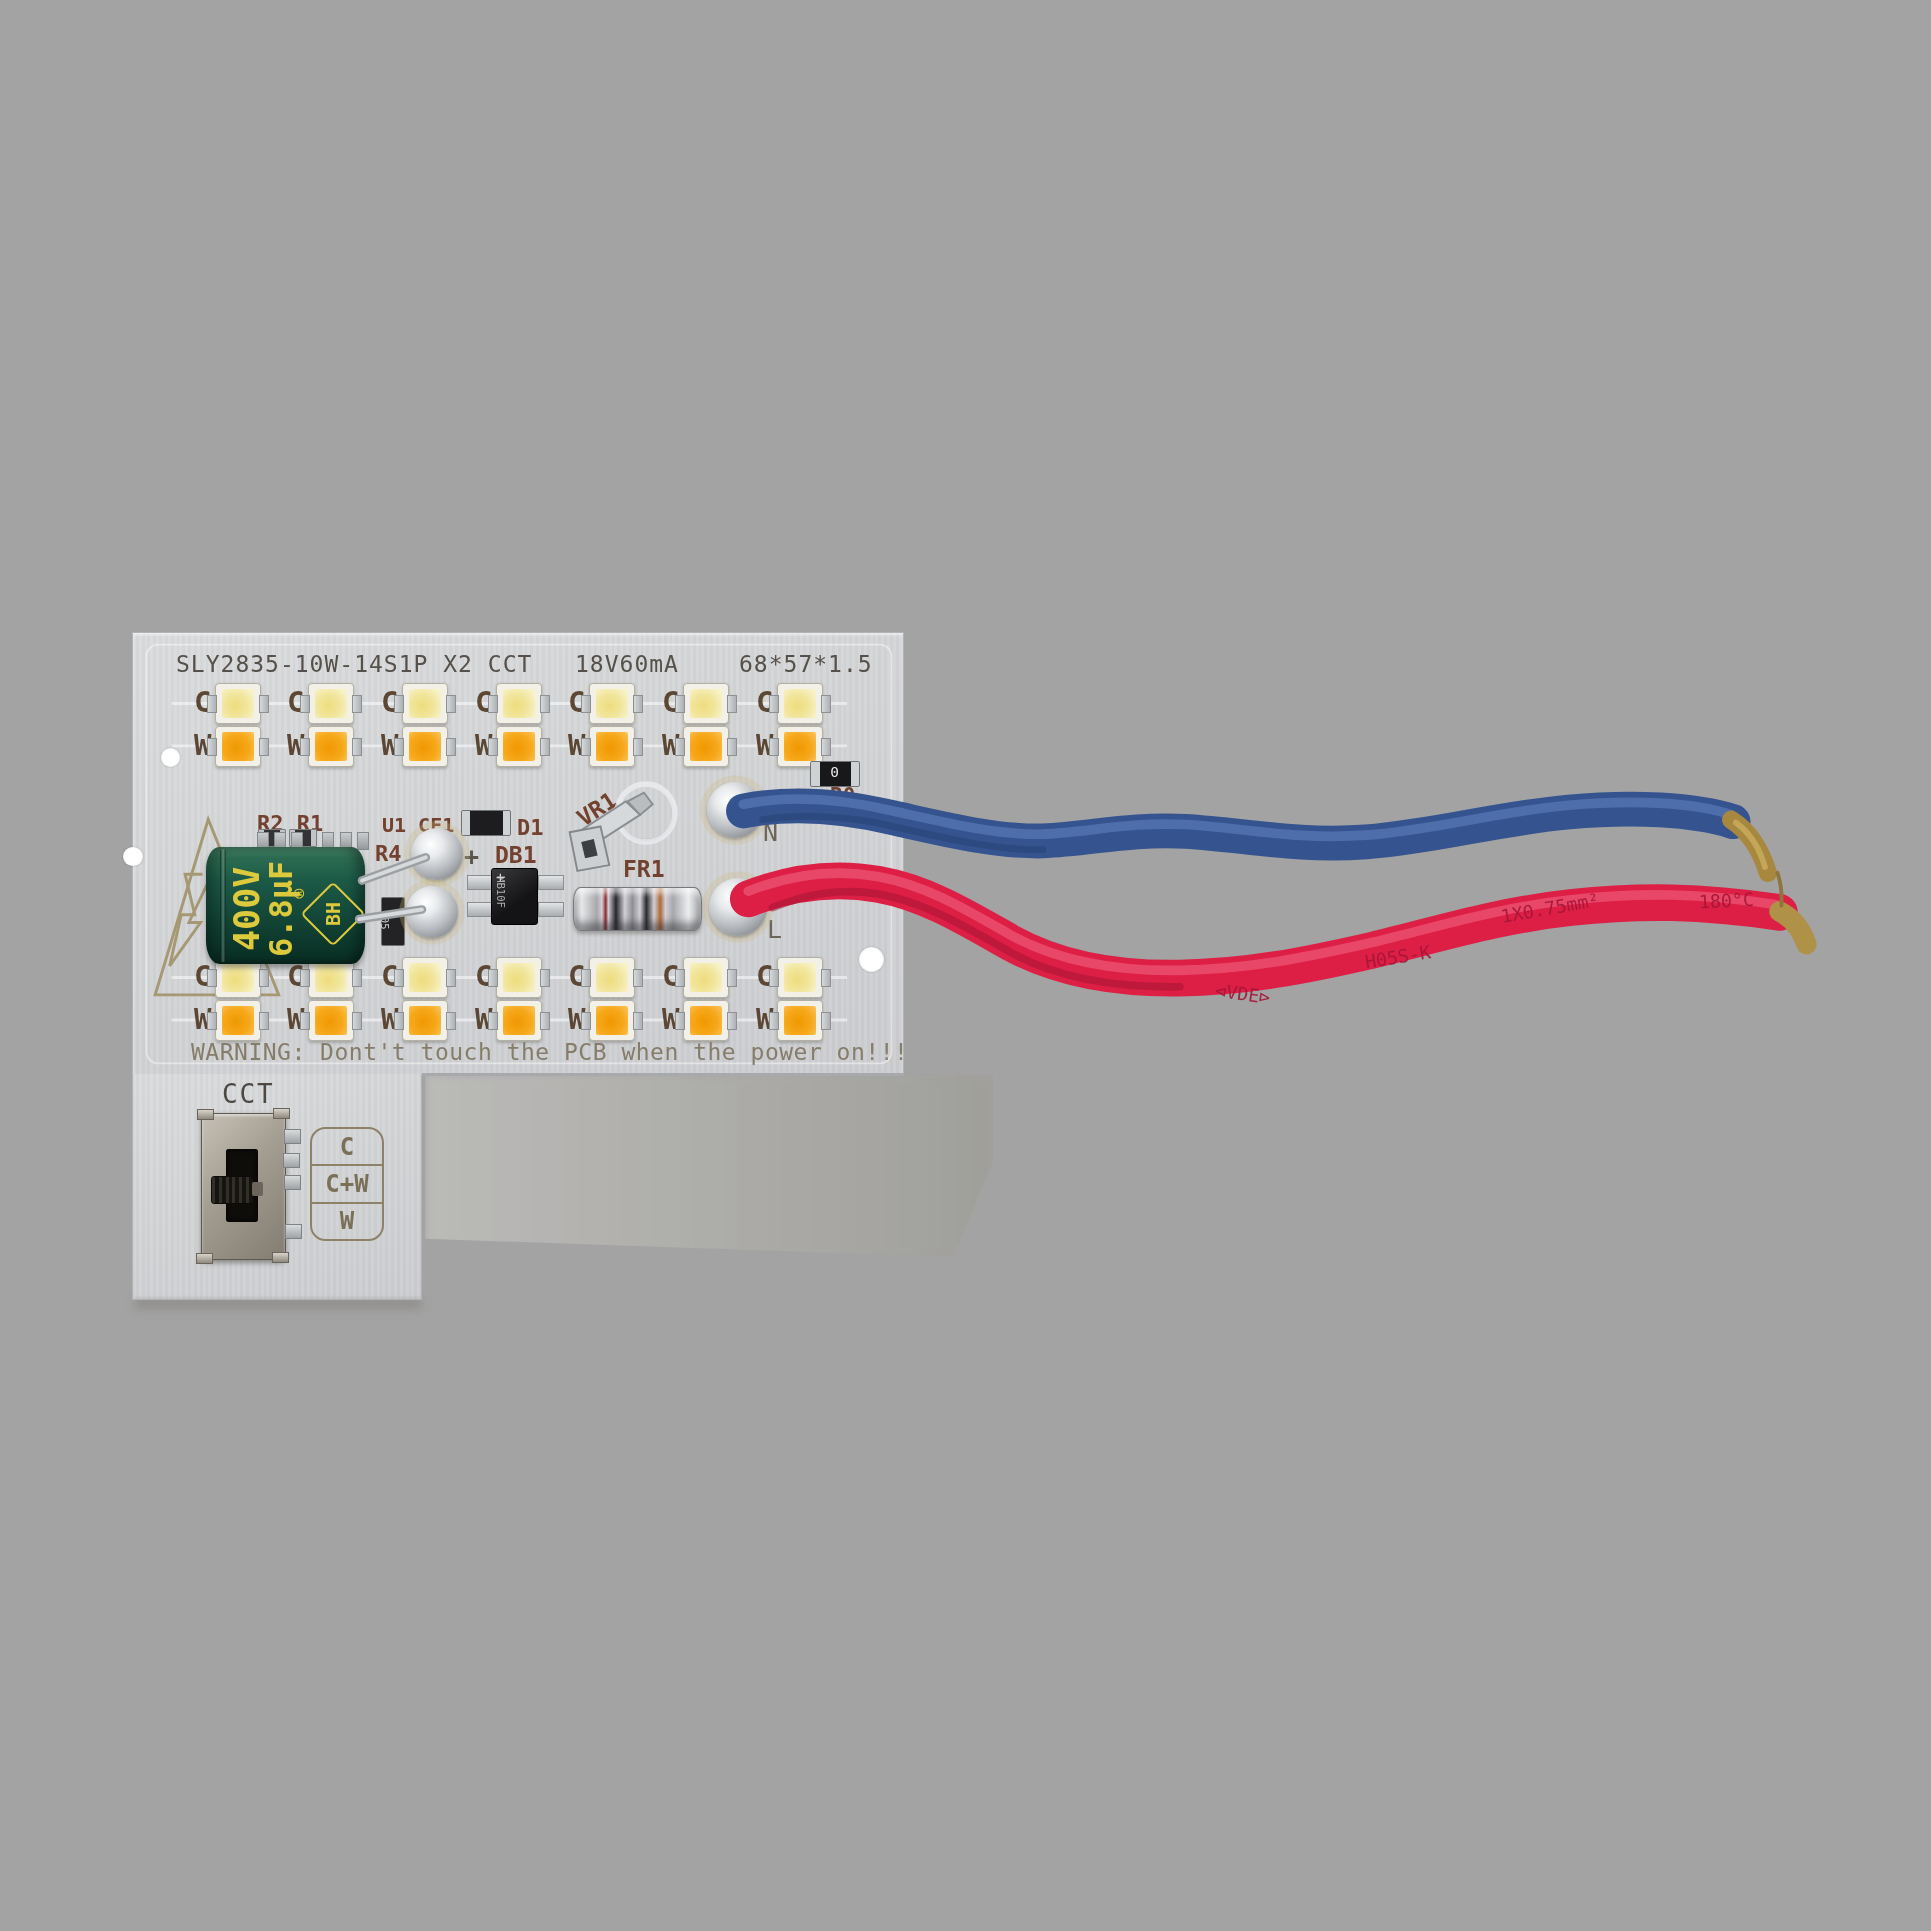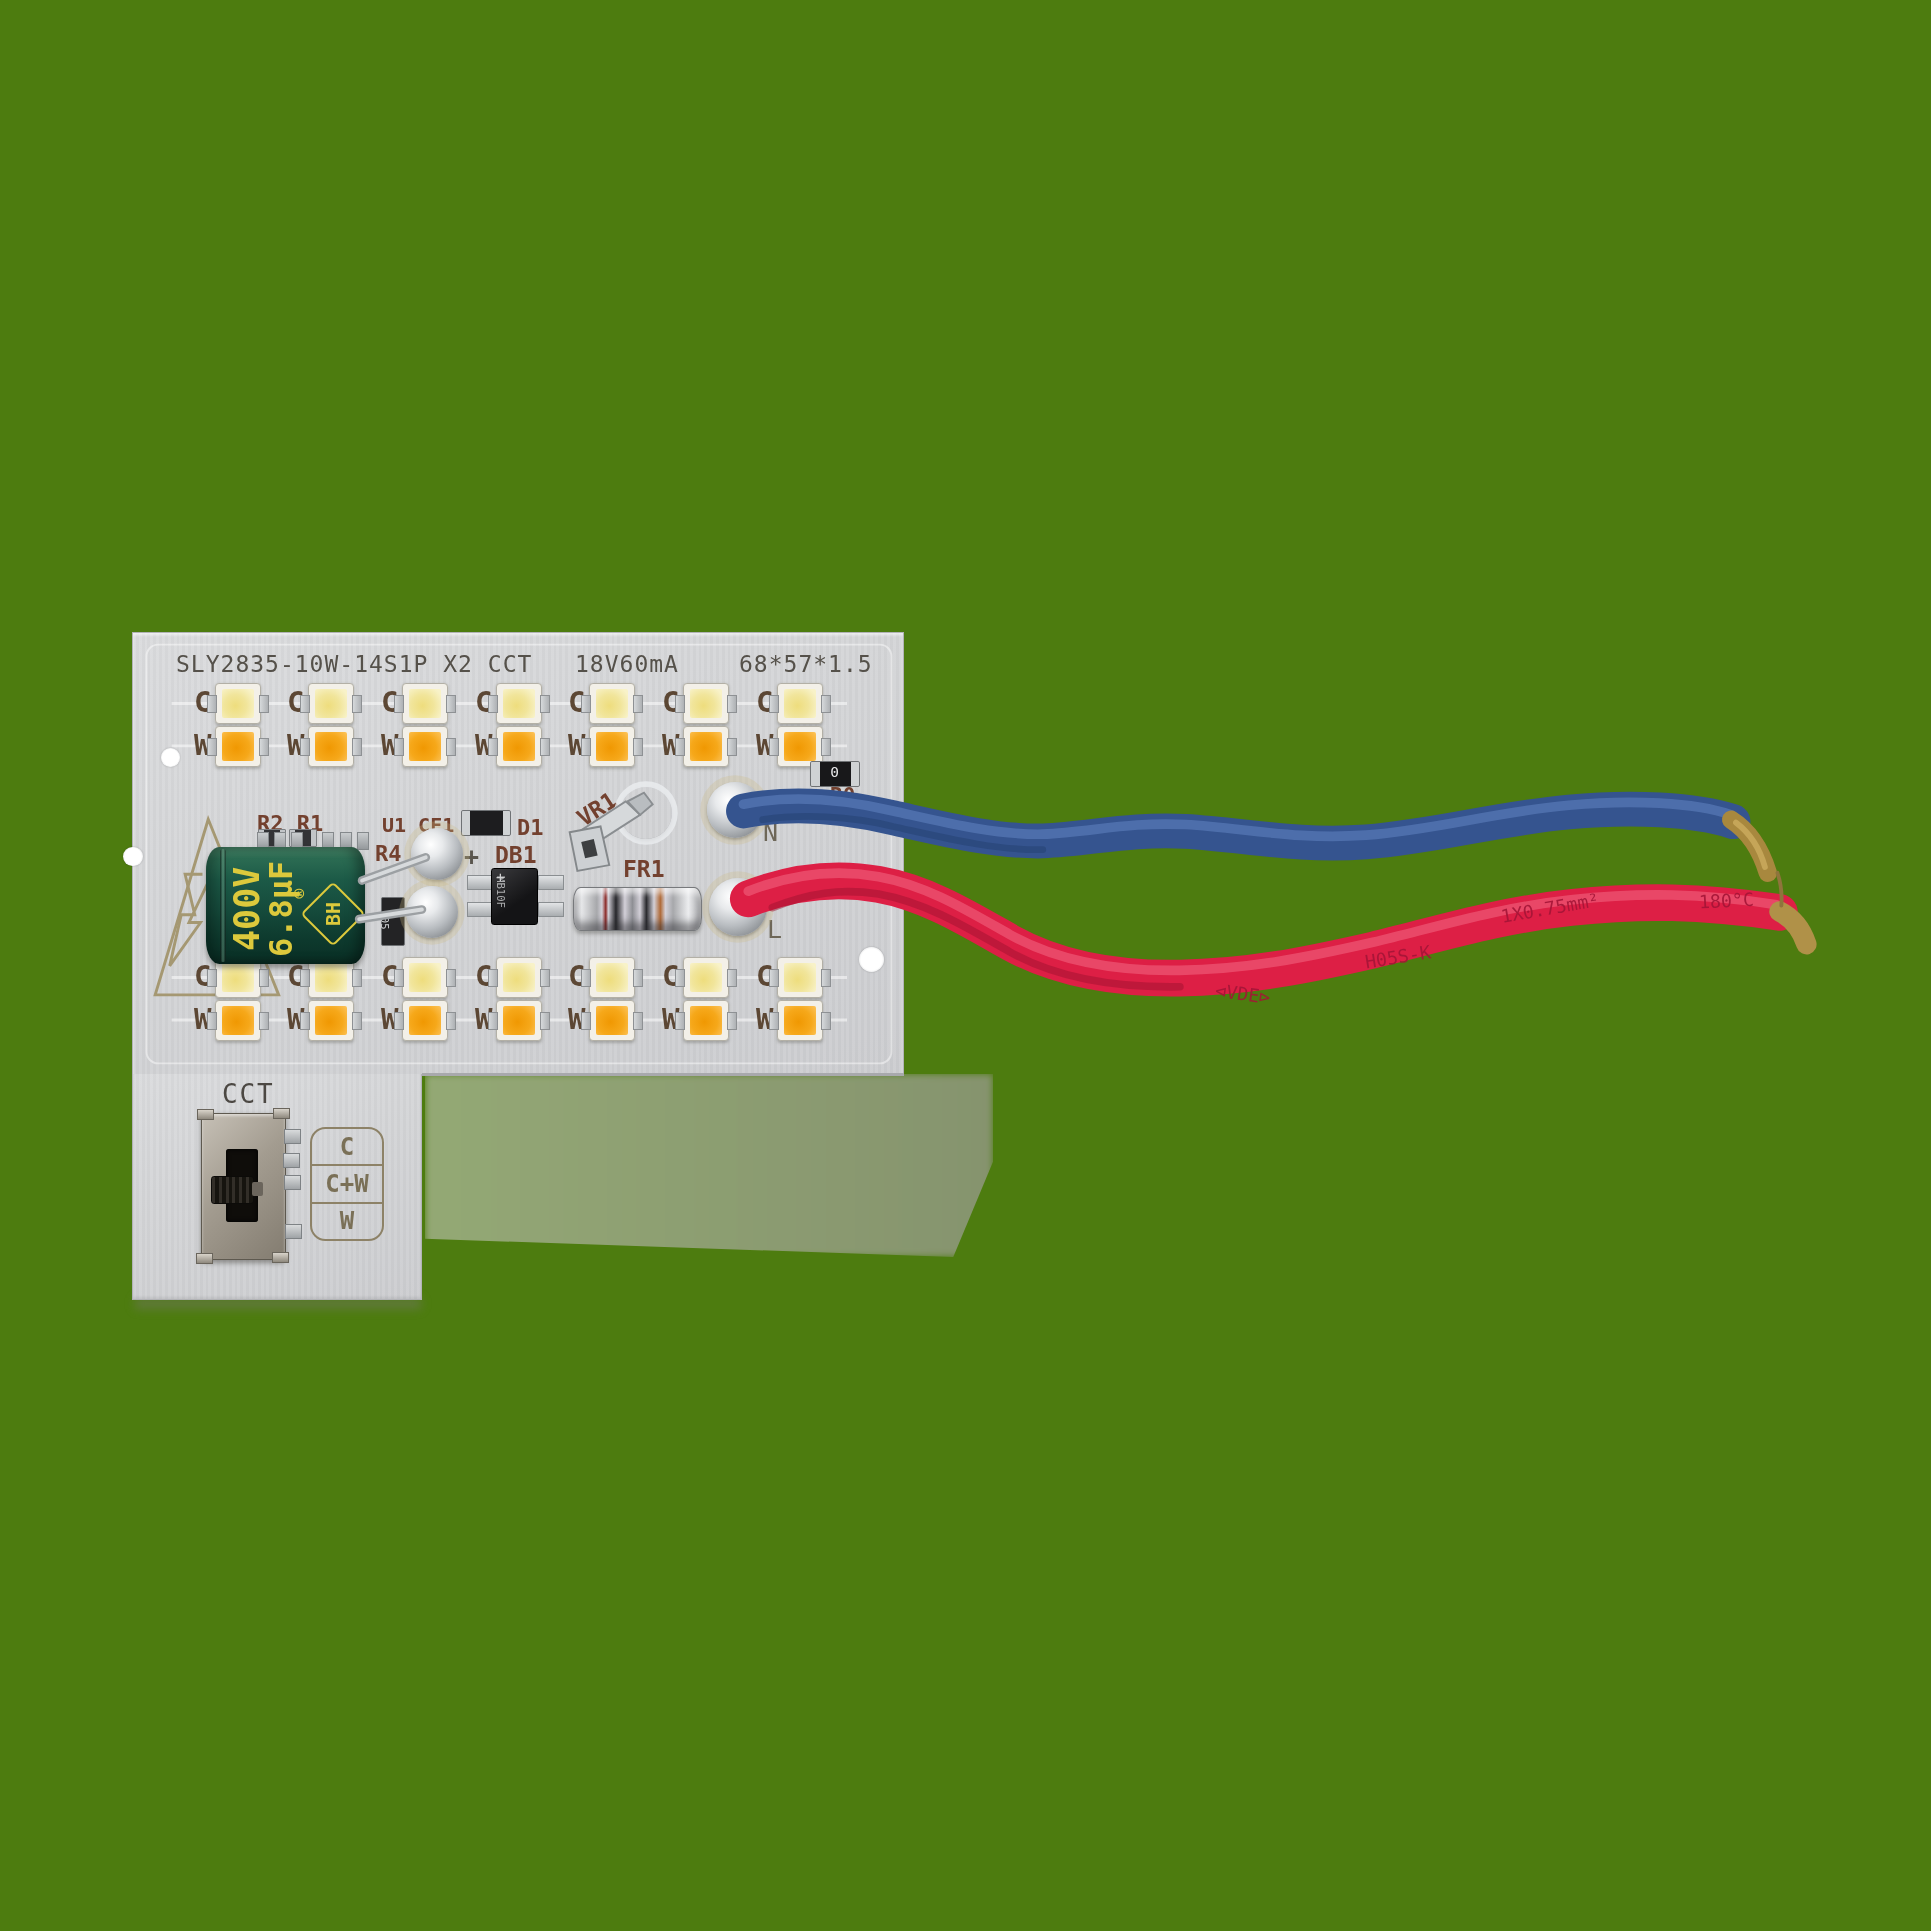--- a/index.html
+++ b/index.html
@@ -1,16 +1,16 @@
 <!DOCTYPE html>
 <html><head>
 <meta charset="utf-8">
 <style>
   html,body{margin:0;padding:0;background:#fff;}
-  .stage{position:relative;width:1931px;height:1931px;background:#4d7c0f;overflow:hidden;
+  .stage{position:relative;width:1931px;height:1931px;background:#a3a3a3;overflow:hidden;
          font-family:"DejaVu Sans Mono","Liberation Mono",monospace;}
   
   .pcb{position:absolute;background:
        repeating-linear-gradient(90deg,rgba(255,255,255,.05) 0 2.9px,rgba(0,0,0,.02) 2.9px 5.8px),
        linear-gradient(160deg,#dadbdd 0%,#d3d4d6 45%,#cccdd0 100%);
        border:1px solid #b2b3b6;z-index:2;}
   .pcb-main{left:132px;top:632px;width:770px;height:441px;border-bottom:none;
             box-shadow:inset 0 1.9px 2.9px rgba(255,255,255,.6);}
   .pcb-tab{left:132px;top:1074px;width:288px;height:225px;border-top:none;
            box-shadow:inset 0 -1.9px 2.9px rgba(0,0,0,.08);}
@@ -343,20 +343,21 @@
     <div class="capacitor">
       <div class="cap-crimp"></div>
       <div class="cap-rot cap-v">400V</div>
       <div class="cap-rot cap-uf">6.8µF</div>
       <span class="cap-reg">®</span>
       <div class="cap-diamond">
         <span class="cap-bh">BH</span>
       </div>
     </div>
 
+    <span class="silk warning-text">WARNING: Dont't touch the PCB when the power on!!!</span>
   </div>
 
   <div class="pcb pcb-tab">
     <span class="silk cct-label">CCT</span>
 
     <div class="switch">
       <div class="sw-ear" style="left:-4.8px;top:-4.8px;"></div>
       <div class="sw-ear" style="left:71px;top:-5.8px;"></div>
       <div class="sw-ear" style="left:-5.8px;top:139px;"></div>
       <div class="sw-ear" style="left:70px;top:138px;"></div>

